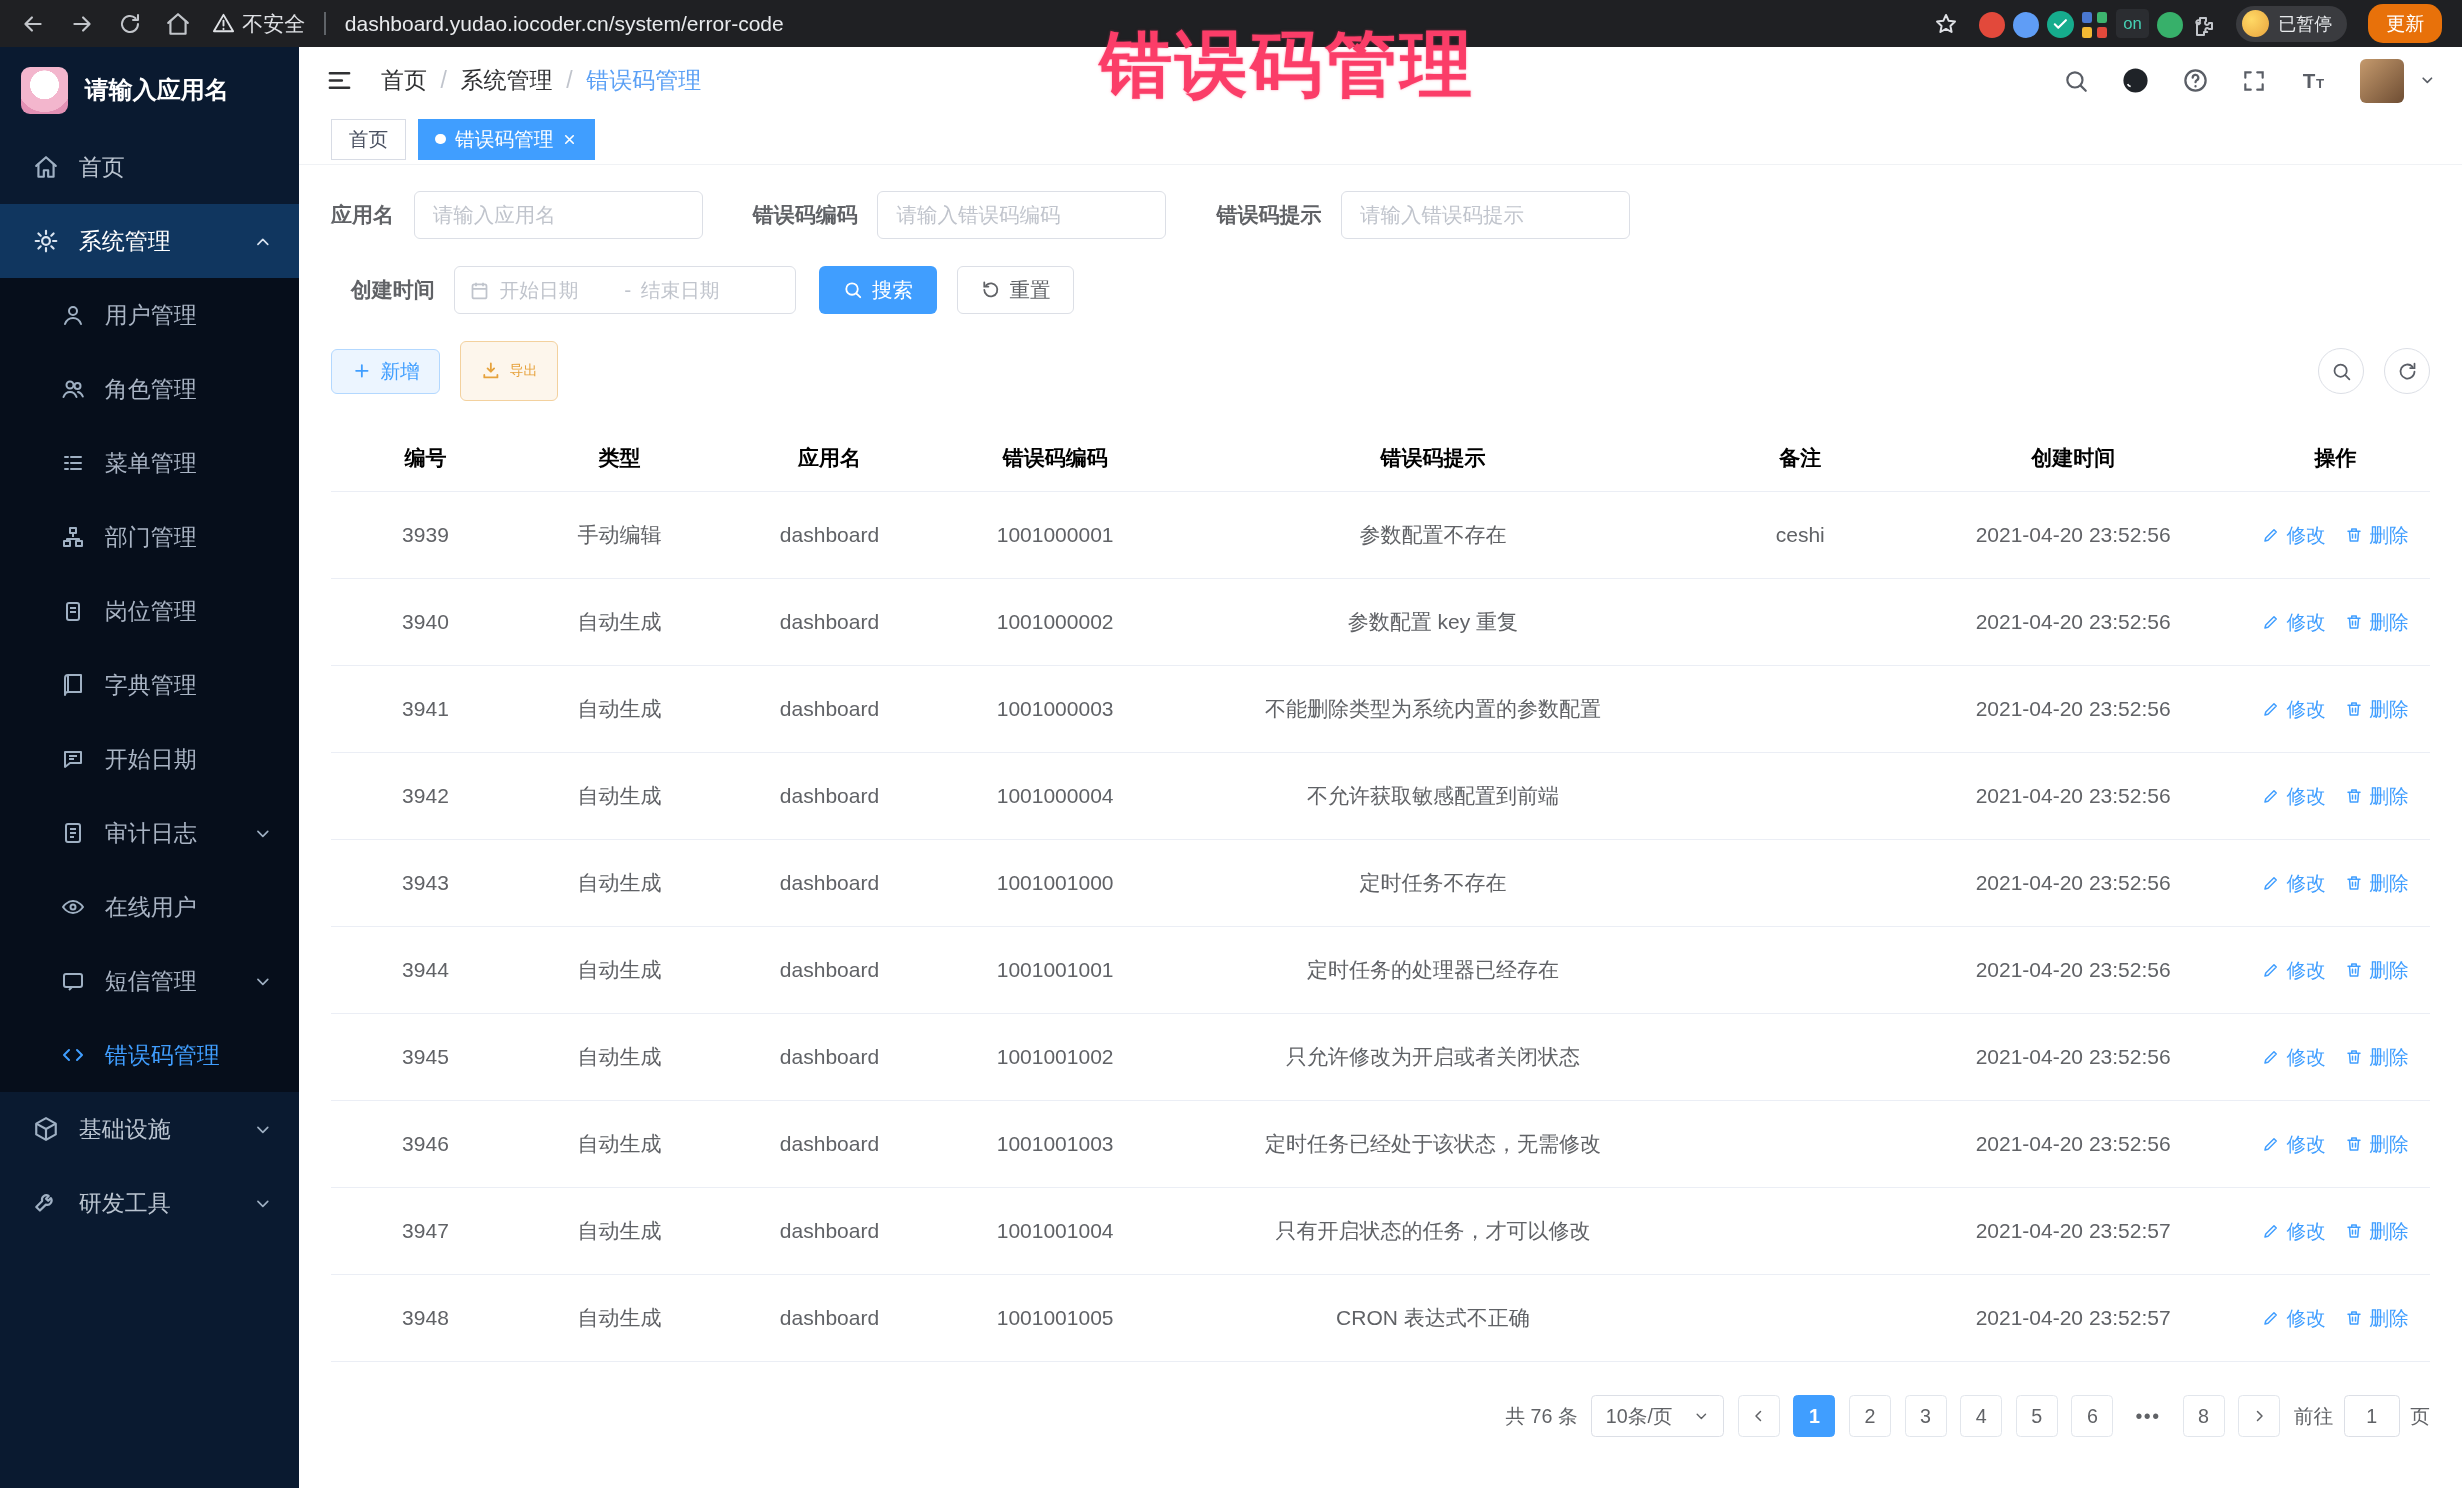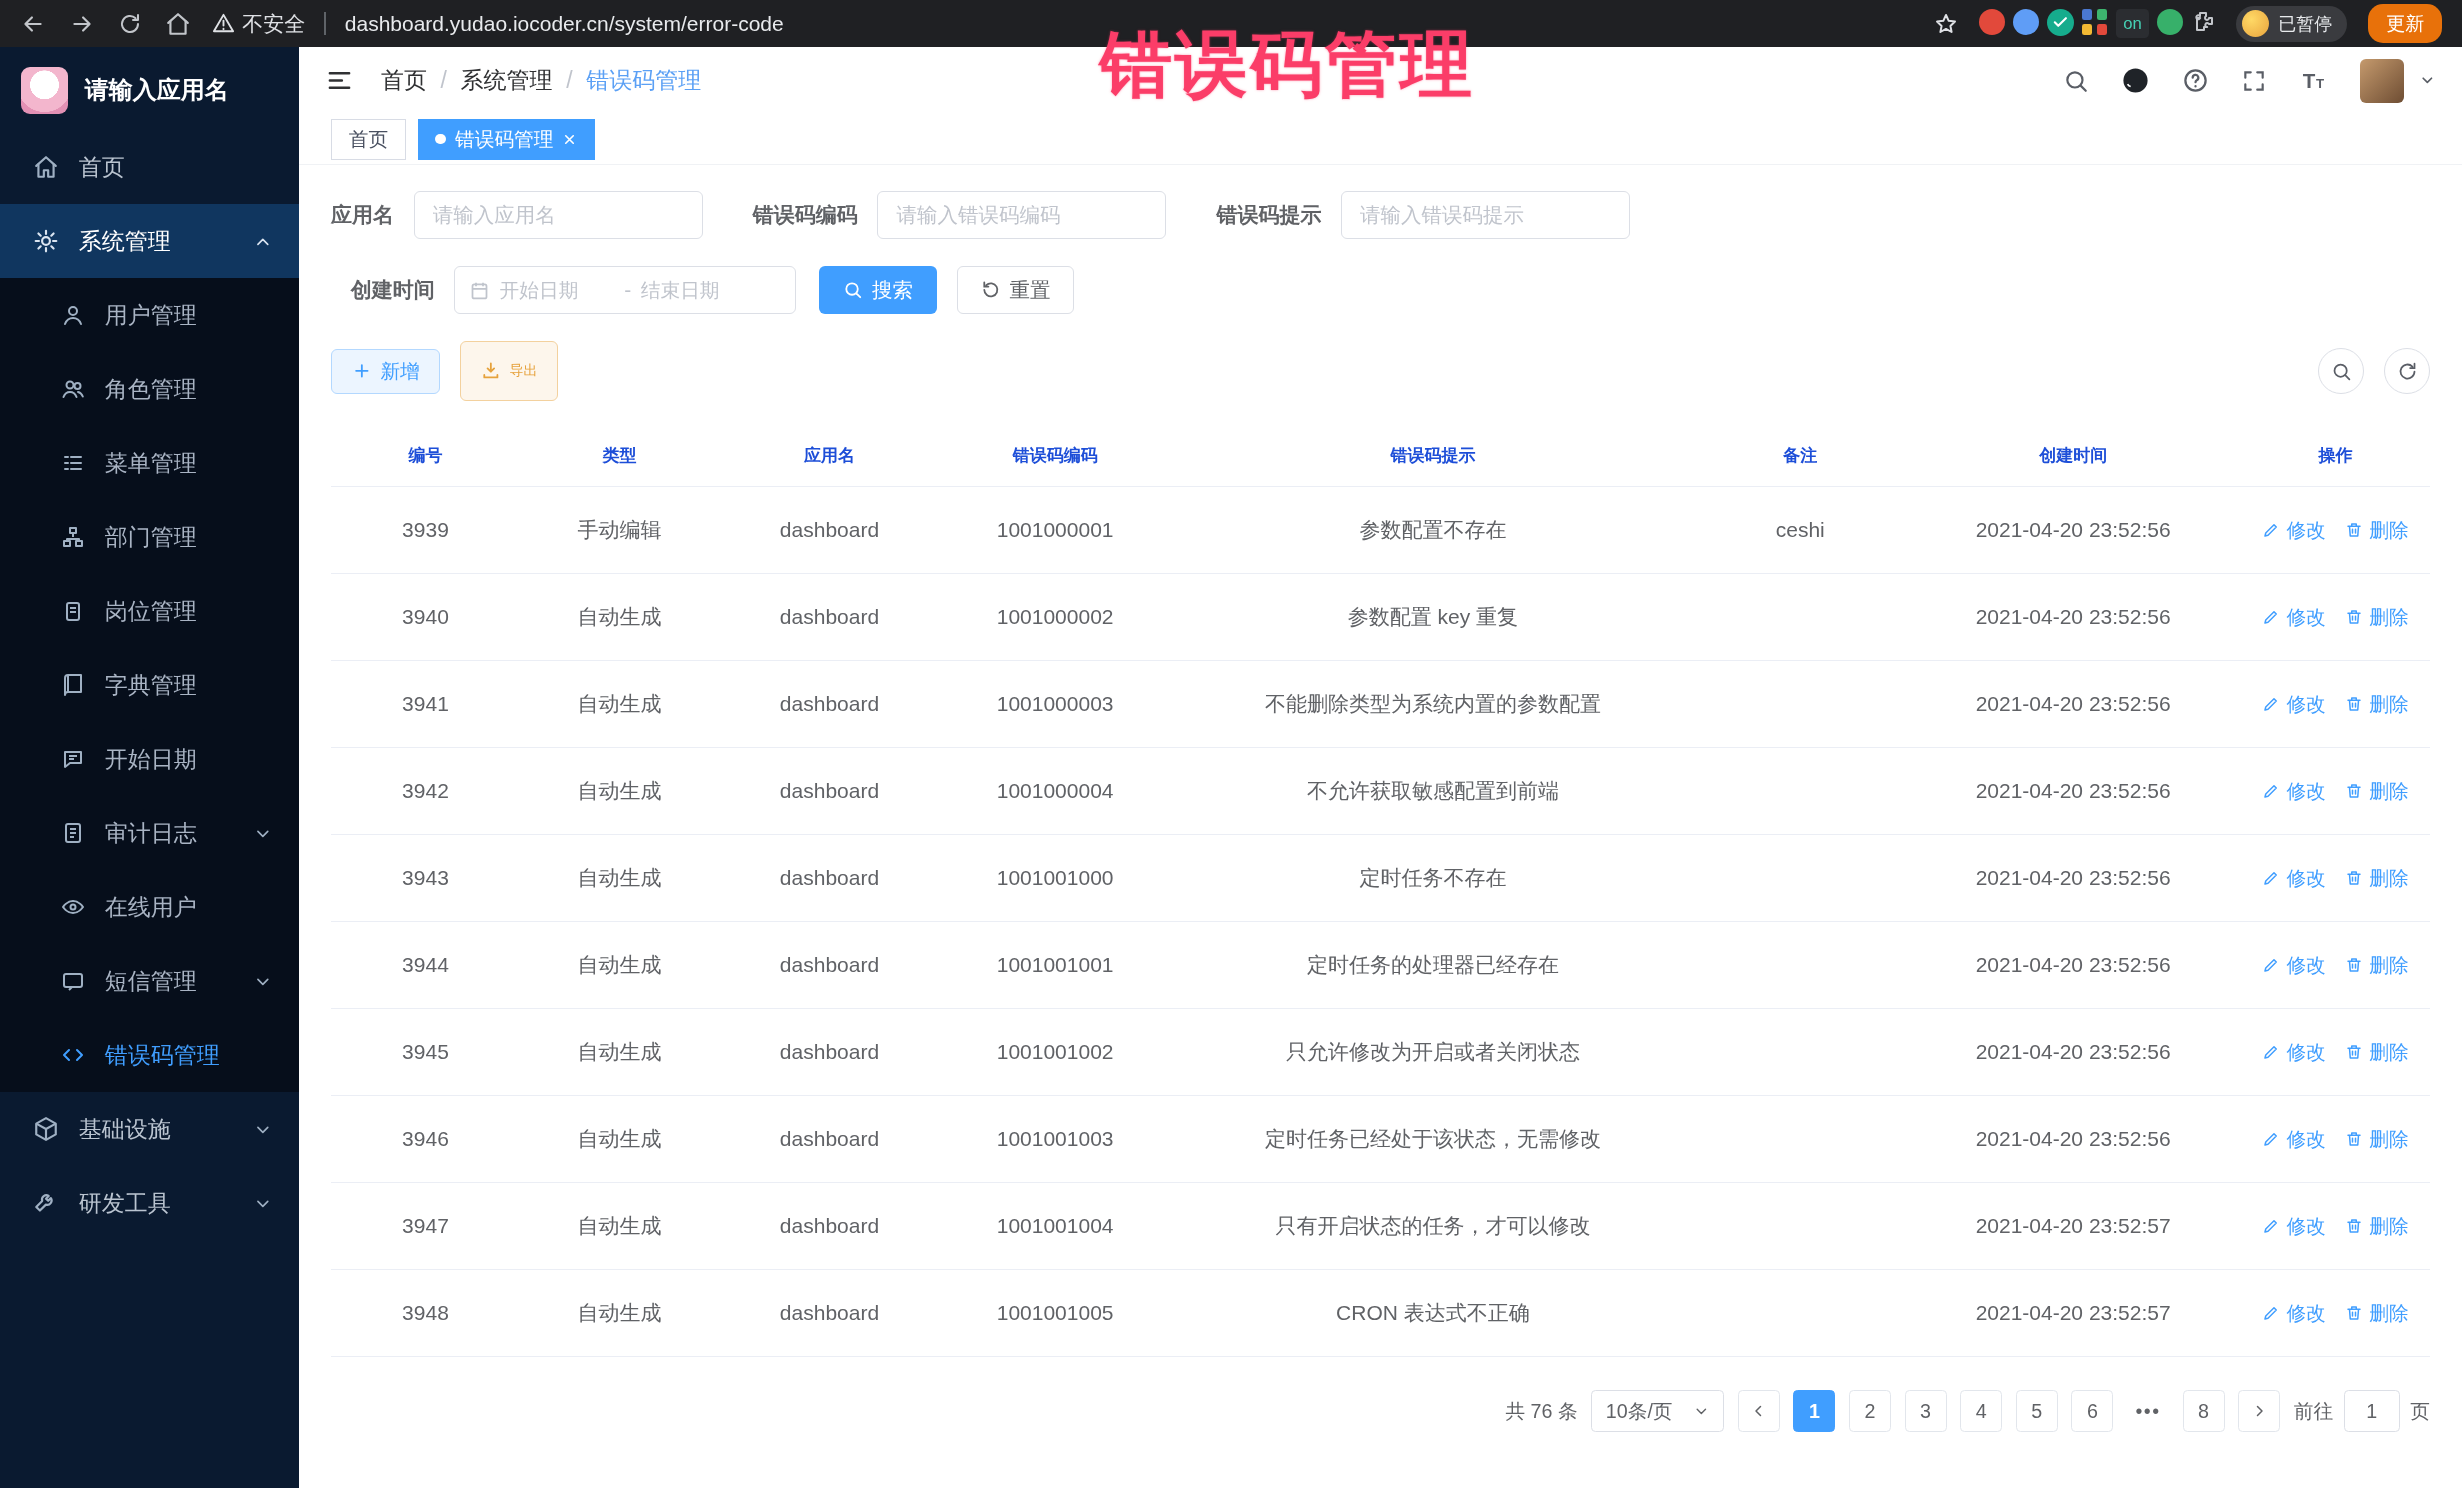--- a/index.html
+++ b/index.html
@@ -7,21 +7,21 @@
   svg{display:block}
   
   .browser{height:47px;background:#1f2023;display:flex;align-items:center;padding:0 19.7px;gap:21px;color:#dfe1e5}
   .nav{display:flex;gap:23px;align-items:center;color:#c2c5ca}
   .nbtn{cursor:pointer;display:flex}
   .addr{display:flex;align-items:center;gap:19px;flex:1;min-width:0}
   .warn{display:flex;gap:7.6px;align-items:center;color:#dfe1e5}
   .addr .sep{width:1.5px;height:23px;background:#5f6368}
   .url{color:#e8eaed;font-size:21px;white-space:nowrap}
   .grow{flex:1}
-  .exts{display:flex;align-items:flex-start;gap:8px}
+  .exts{display:flex;align-items:flex-end;gap:8px}
   .extdot{width:26px;height:26px;border-radius:50%;display:inline-block;cursor:pointer}
   .extdot.red{background:#e2493b}
   .extdot.blue{background:#5f9df6}
   .extdot.green{background:#37b06a}
   .extcheck{width:27px;height:27px;border-radius:50%;background:#16ac8d;display:flex;align-items:center;justify-content:center;color:#fff;cursor:pointer}
   .extgrid{width:26px;height:26px;display:grid;grid-template-columns:10.6px 10.6px;gap:4.5px;cursor:pointer}
   .extgrid i{width:10.6px;height:10.6px;border-radius:2.3px;display:block}
   .badge-on{background:#2b2d31;color:#45d1b4;border-radius:4.5px;padding:4.5px 7.6px;font-size:16.7px;cursor:pointer}
   .chip{display:flex;align-items:center;gap:9px;background:#3a3b3f;border-radius:19.7px;padding:4.5px 15px 4.5px 6px;font-size:18px;color:#e8eaed;cursor:pointer}
   .face{width:27px;height:27px;border-radius:50%;background:radial-gradient(circle at 35% 35%,#ffd966,#e8a33d)}
@@ -72,21 +72,21 @@
   .date .mid{color:#c0c4cc}
   .btn{height:48px;border-radius:6px;display:inline-flex;align-items:center;gap:9px;padding:0 23px;font-size:20.5px;border:0.8px solid transparent;cursor:pointer;white-space:nowrap;box-sizing:border-box}
   .btn.primary{background:#409eff;color:#fff}
   .btn.default{background:#fff;border-color:#dcdfe6;color:#606266;margin-left:19.7px}
   .toolbar{display:flex;align-items:center;margin:4.5px 0 1.5px}
   .btn.add{background:#ecf5ff;border-color:#b3d8ff;color:#409eff;height:45px;padding:0 19.7px;font-size:19.7px}
   .btn.export{background:#fdf6ec;border-color:#f3d19e;color:#e6a23c;height:60px;padding:0 19.7px;font-size:14px;margin-left:19.7px}
   .iconbtn{width:44px;height:44px;border-radius:50%;border:0.8px solid #dcdfe6;display:flex;align-items:center;justify-content:center;color:#5a5e66;margin-left:19.7px;background:#fff;cursor:pointer;flex:none}
   
   table{width:100%;border-collapse:collapse;margin-top:23px;table-layout:fixed}
-  th{font-weight:700;color:#1d4ed8;font-size:17px;padding:19.7px 6px;border-bottom:0.8px solid #ebeef5;text-align:center;white-space:nowrap}
+  th{font-weight:700;color:#000000;font-size:21px;padding:19.7px 6px;border-bottom:0.8px solid #ebeef5;text-align:center;white-space:nowrap}
   td{color:#606266;font-size:21px;padding:29px 6px;border-bottom:0.8px solid #ebeef5;text-align:center;overflow:hidden;white-space:nowrap;text-overflow:ellipsis}
   .op{white-space:nowrap}
   .op a{color:#409eff;display:inline-flex;align-items:center;gap:6px;font-size:19.7px;cursor:pointer;text-decoration:none;vertical-align:middle}
   .op a+a{margin-left:13.6px}
   
   .pager{display:flex;align-items:center;justify-content:flex-end;gap:13.6px;margin:33px 0 35px;color:#606266;font-size:19.7px}
   .psel{width:133px;height:42px;border:0.8px solid #dcdfe6;border-radius:4.5px;display:flex;align-items:center;justify-content:space-between;padding:0 13.6px;color:#606266;cursor:pointer;box-sizing:border-box}
   .pg{min-width:42px;height:42px;border:0.8px solid #e2e6ec;border-radius:4.5px;background:#fff;display:flex;align-items:center;justify-content:center;color:#606266;cursor:pointer;padding:0 6px;box-sizing:border-box}
   .pg.active{background:#409eff;border-color:#409eff;color:#fff;font-weight:700}
   .pg.ell{border:none;letter-spacing:1.5px}

